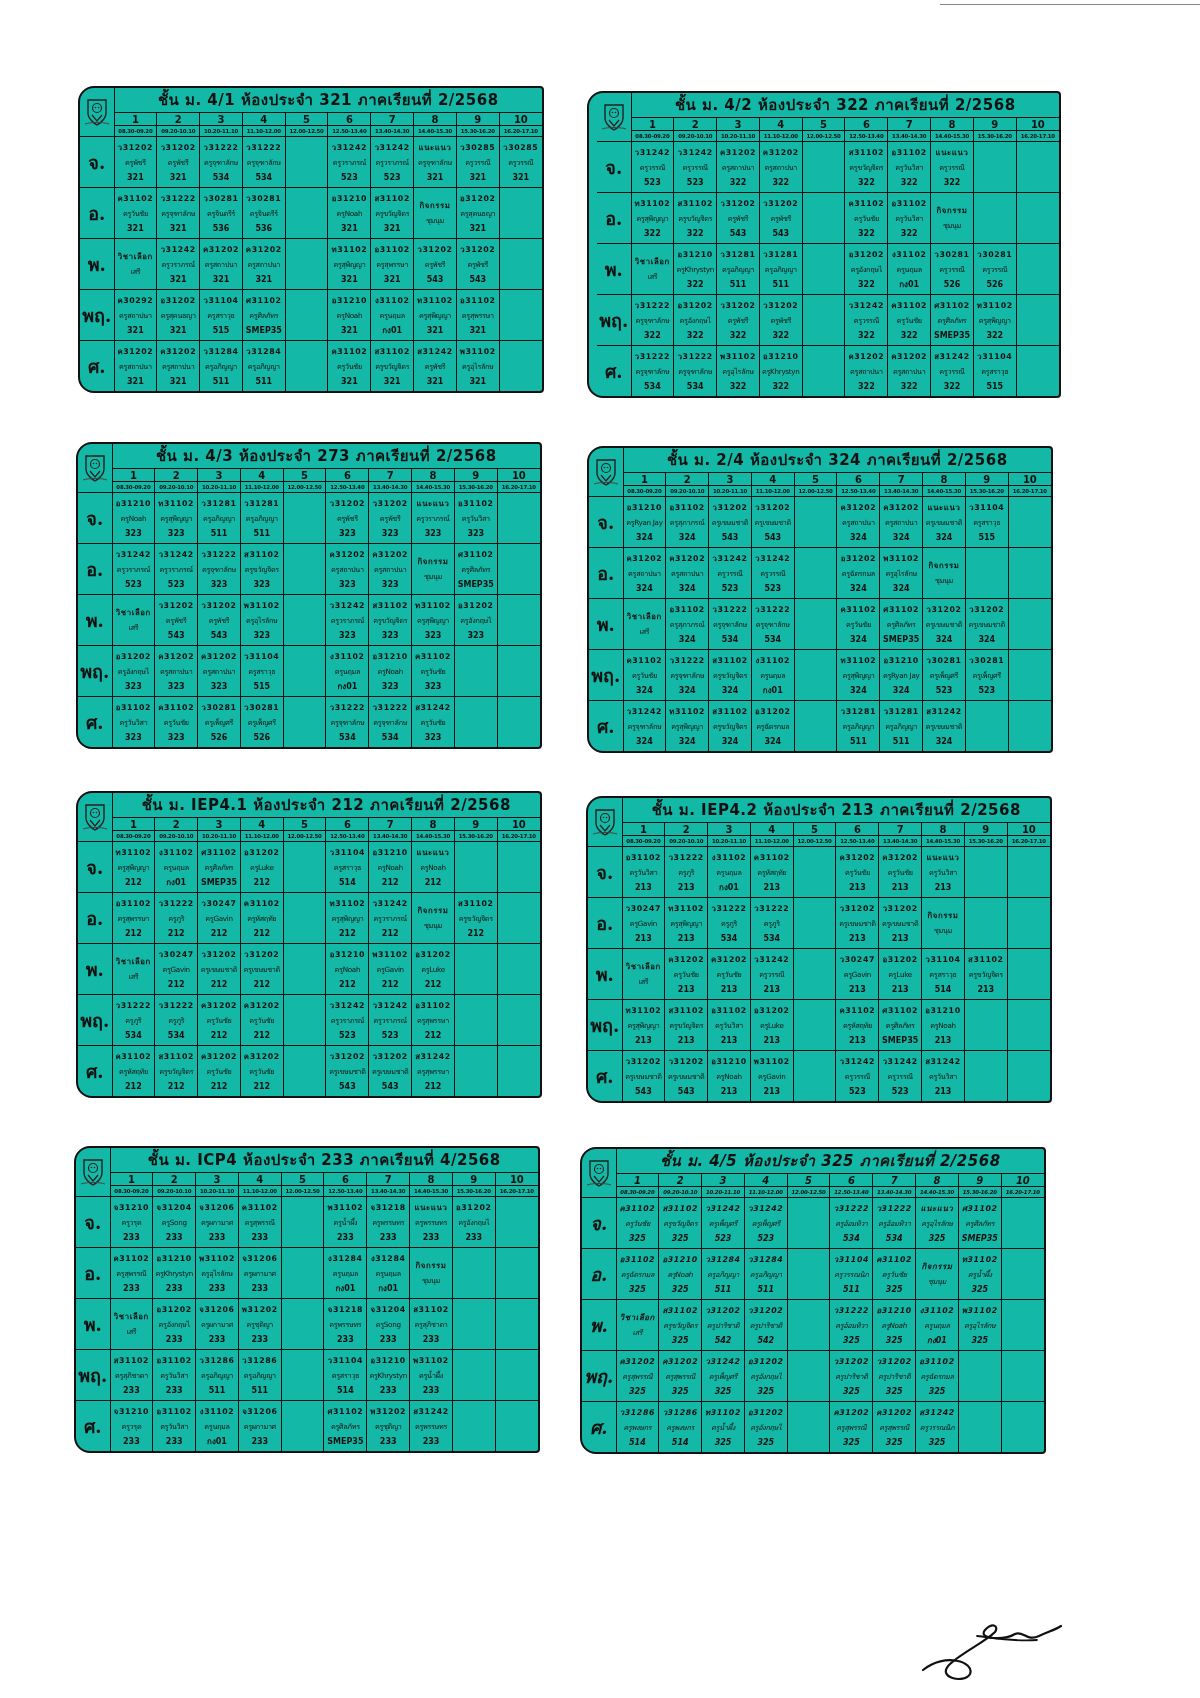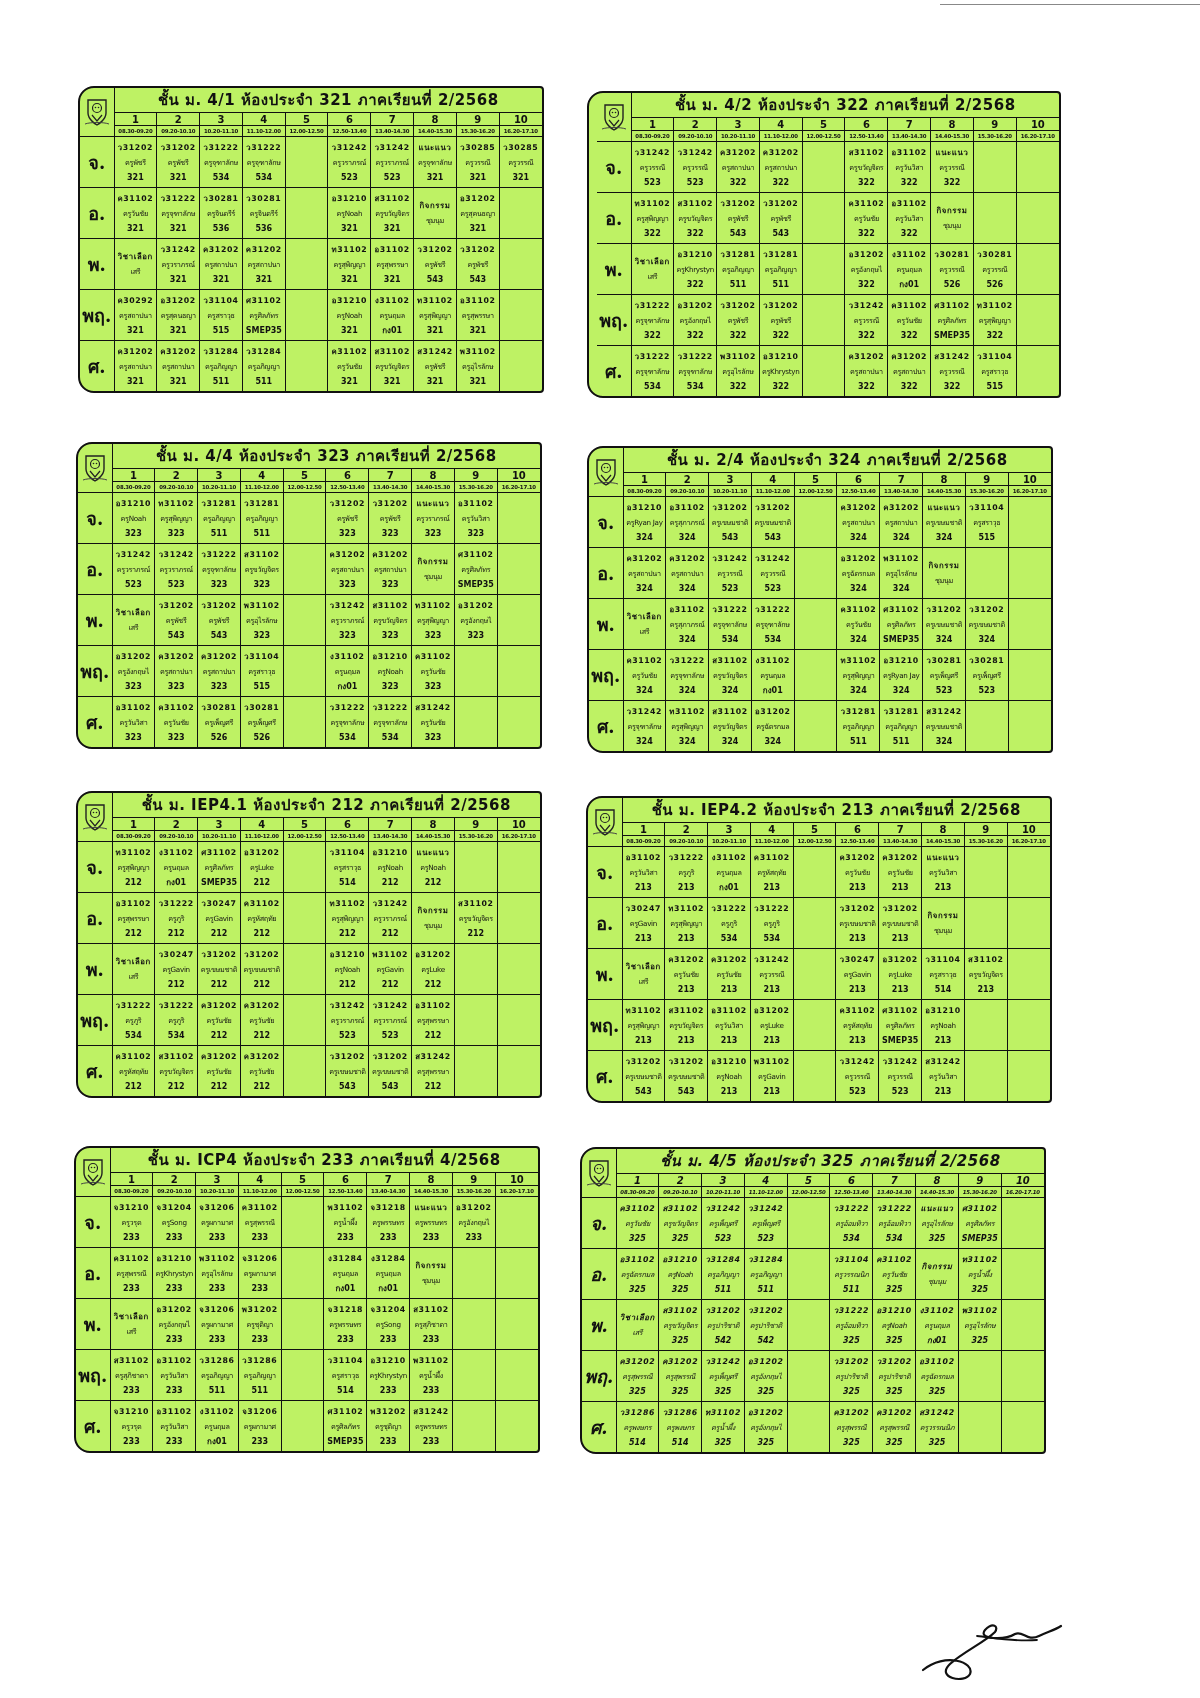--- a/index.html
+++ b/index.html
@@ -1,18 +1,18 @@
 <!DOCTYPE html>
 <html><head>
 <meta charset="utf-8">
 <style>
   html, body { margin:0; padding:0; background:#ffffff; }
   body { width:1200px; height:1698px; position:relative; overflow:hidden; font-family:"DejaVu Sans", sans-serif; color:#111; }
   .topline { position:absolute; left:940px; top:4px; width:260px; height:1px; background:#888; }
-  .tt { position:absolute; width:462px; border:2px solid #111; border-radius:16px 4px 4px 16px; background:#bef264; overflow:hidden; }
+  .tt { position:absolute; width:462px; border:2px solid #111; border-radius:16px 4px 4px 16px; background:#14b8a6; overflow:hidden; }
   .tt table { border-collapse:collapse; width:100%; table-layout:fixed; }
   .tt td { border:1px solid #111; text-align:center; vertical-align:middle; padding:0; overflow:hidden; white-space:nowrap; }
   .logo-cell { width:34px; border-left:none !important; border-top:none !important; }
   .logo { width:26px; height:30px; margin:0 auto; position:relative; }
   .logo svg { width:26px; height:30px; }
   .title { font-size:15px; font-weight:bold; height:24px; letter-spacing:0.5px; border-top:none !important; border-right:none !important; }
   .pnum td { font-size:10px; font-weight:bold; height:12px; }
   .ptime td { font-size:5.4px; font-weight:bold; height:10px; letter-spacing:-0.2px; }
   .day { font-size:18px; font-weight:bold; font-family:"DejaVu Serif", serif; border-left:none !important; }
   .cell { height:50px; font-size:7.6px; line-height:15px; }
@@ -691,21 +691,21 @@
             <td class="logo-cell" rowspan="3">
               <div class="logo"><svg viewBox="0 0 26 30">
                   <path d="M4 3 L22 3 L22 16 C22 23, 13 28, 13 28 C13 28, 4 23, 4 16 Z" fill="none" stroke="#222" stroke-width="1.4"></path>
                   <circle cx="13" cy="11" r="4.5" fill="none" stroke="#222" stroke-width="1.2"></circle>
                   <circle cx="11.5" cy="10.5" r="0.8" fill="#222"></circle>
                   <circle cx="14.5" cy="10.5" r="0.8" fill="#222"></circle>
                   <path d="M8 18 L13 24 L18 18" fill="none" stroke="#222" stroke-width="1.2"></path>
                   <path d="M1 27 C6 25, 20 25, 25 27" fill="none" stroke="#444" stroke-width="1"></path>
                 </svg></div>
             </td>
-            <td class="title" colspan="10">ชั้น ม. 4/4 ห้องประจำ 323 ภาคเรียนที่ 2/2568</td>
+            <td class="title" colspan="10">ชั้น ม. 4/3 ห้องประจำ 273 ภาคเรียนที่ 2/2568</td>
           </tr>
           <tr class="pnum">
             <td class="">1</td>
             <td class="">2</td>
             <td class="">3</td>
             <td class="">4</td>
             <td class="">5</td>
             <td class="">6</td>
             <td class="">7</td>
             <td class="">8</td>

